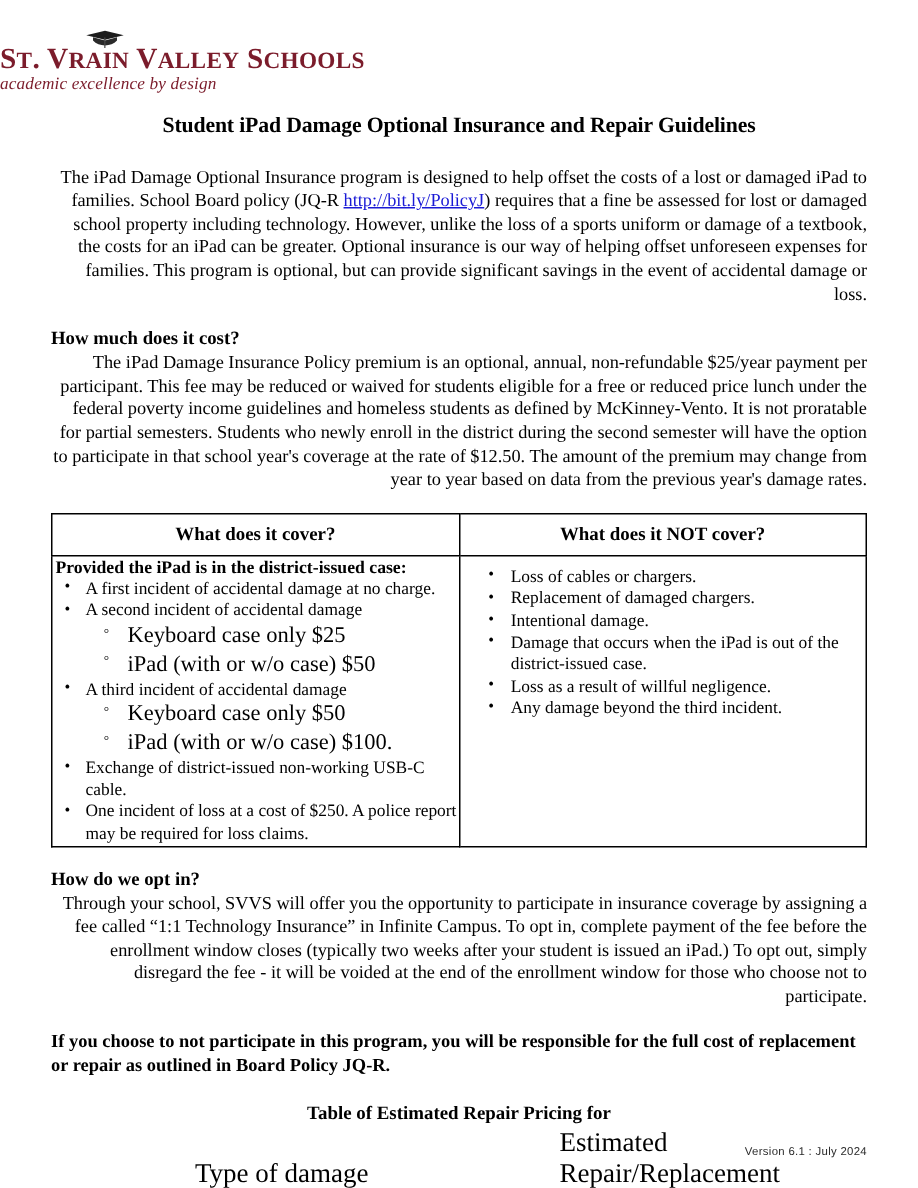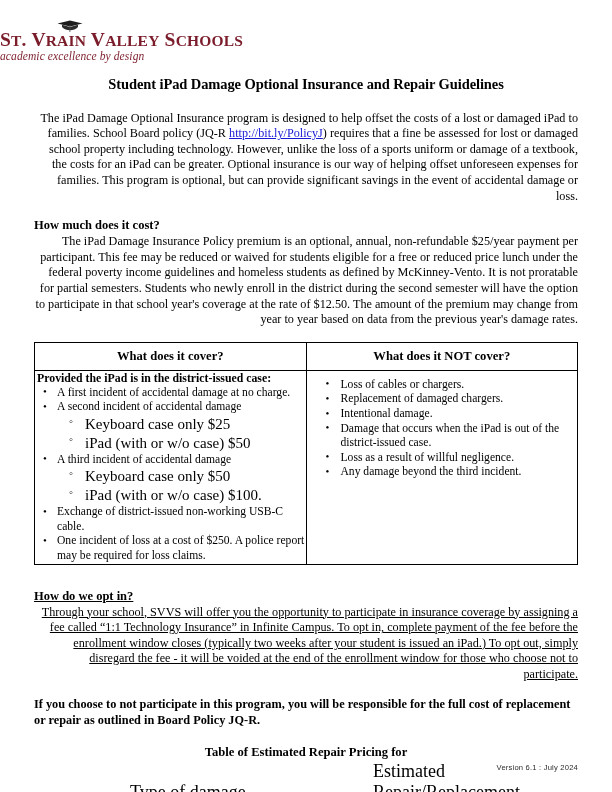--- a/index.html
+++ b/index.html
@@ -281,21 +281,21 @@
                 <li>Intentional damage.</li>
                 <li>Damage that occurs when the iPad is out of the district-issued case.</li>
                 <li>Loss as a result of willful negligence.</li>
                 <li>Any damage beyond the third incident.</li>
               </ul>
         </td>
       </tr>
     </tbody>
       </table>
 
-    <div class="section" style="margin-top:24px;text-decoration:underline;">
+    <div class="section" style="margin-top:14px;">
       <h2 class="section-head">How do we opt in?</h2>
       <p class="body-text">Through your school, SVVS will offer you the opportunity to participate in insurance coverage by assigning a fee called “1:1 Technology Insurance” in Infinite Campus. To opt in, complete payment of the fee before the enrollment window closes (typically two weeks after your student is issued an iPad.) To opt out, simply disregard the fee - it will be voided at the end of the enrollment window for those who choose not to participate.</p>
     </div>
 
     <p class="bold-note">If you choose to not participate in this program, you will be responsible for the full cost of replacement or repair as outlined in Board Policy JQ-R.</p>
 
     <div style="margin-top:16px;">
       <div class="price-title">Table of Estimated Repair Pricing for</div>
       <table class="pricing">
         <thead>

